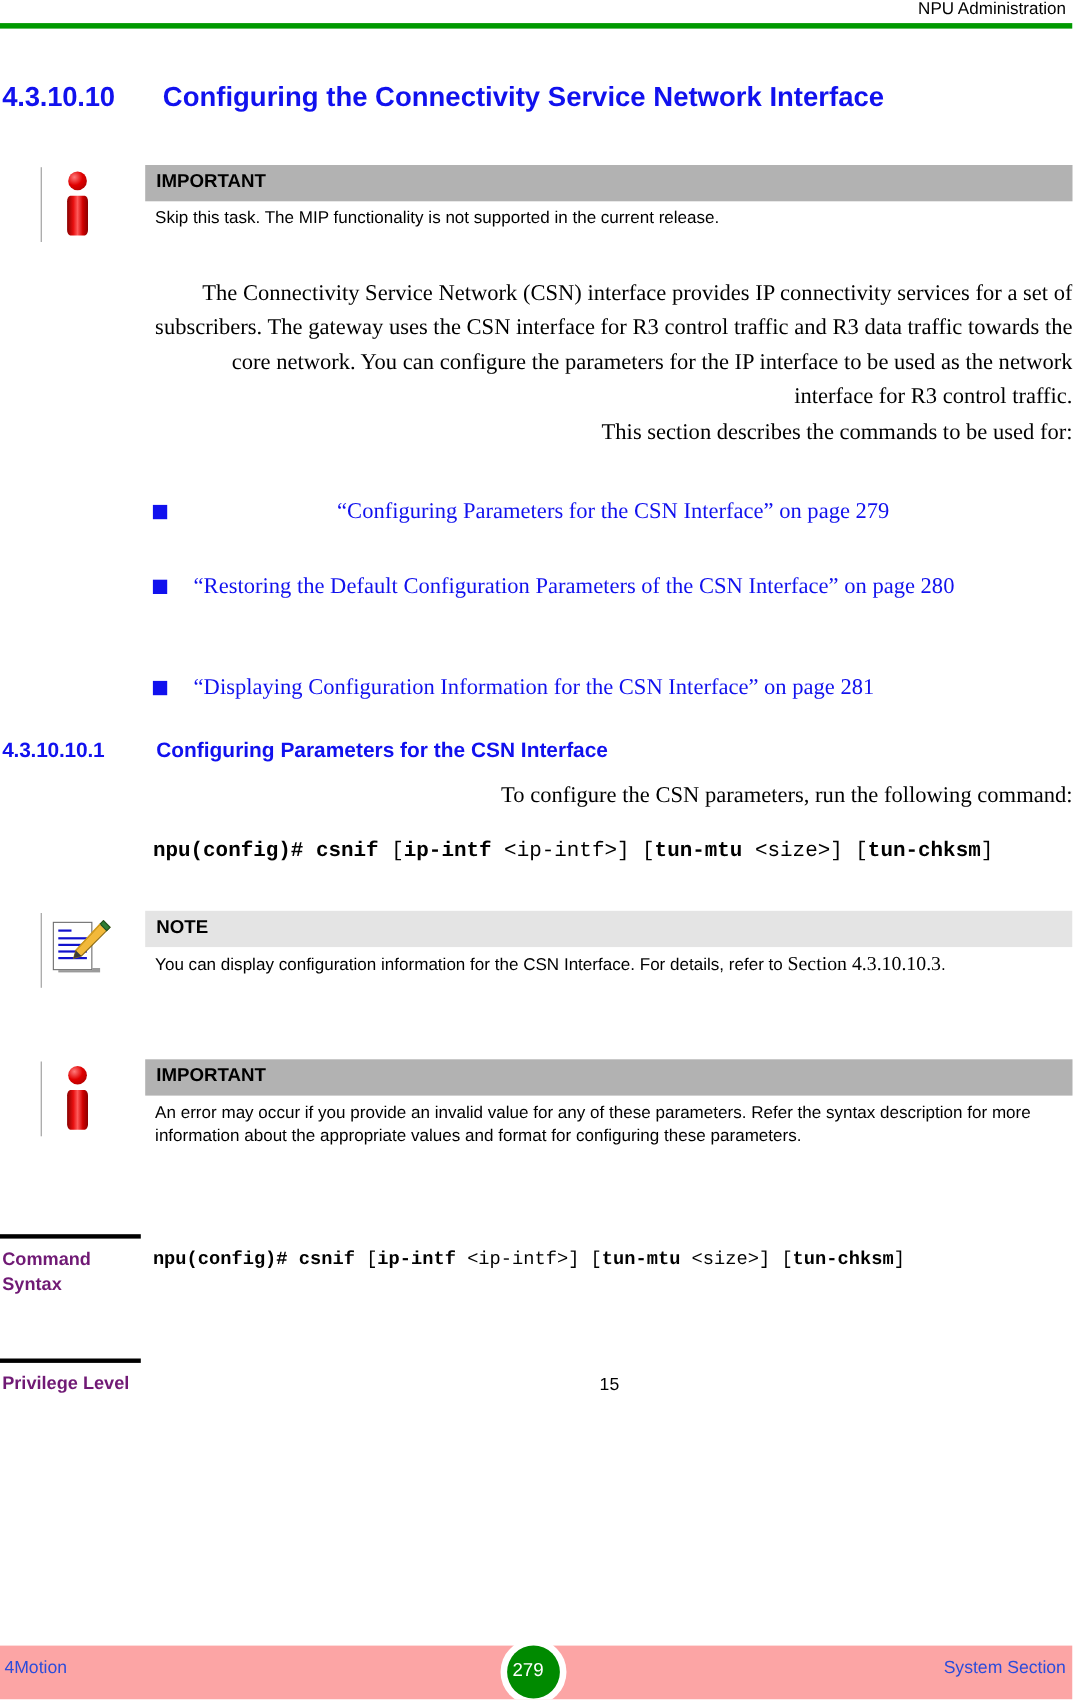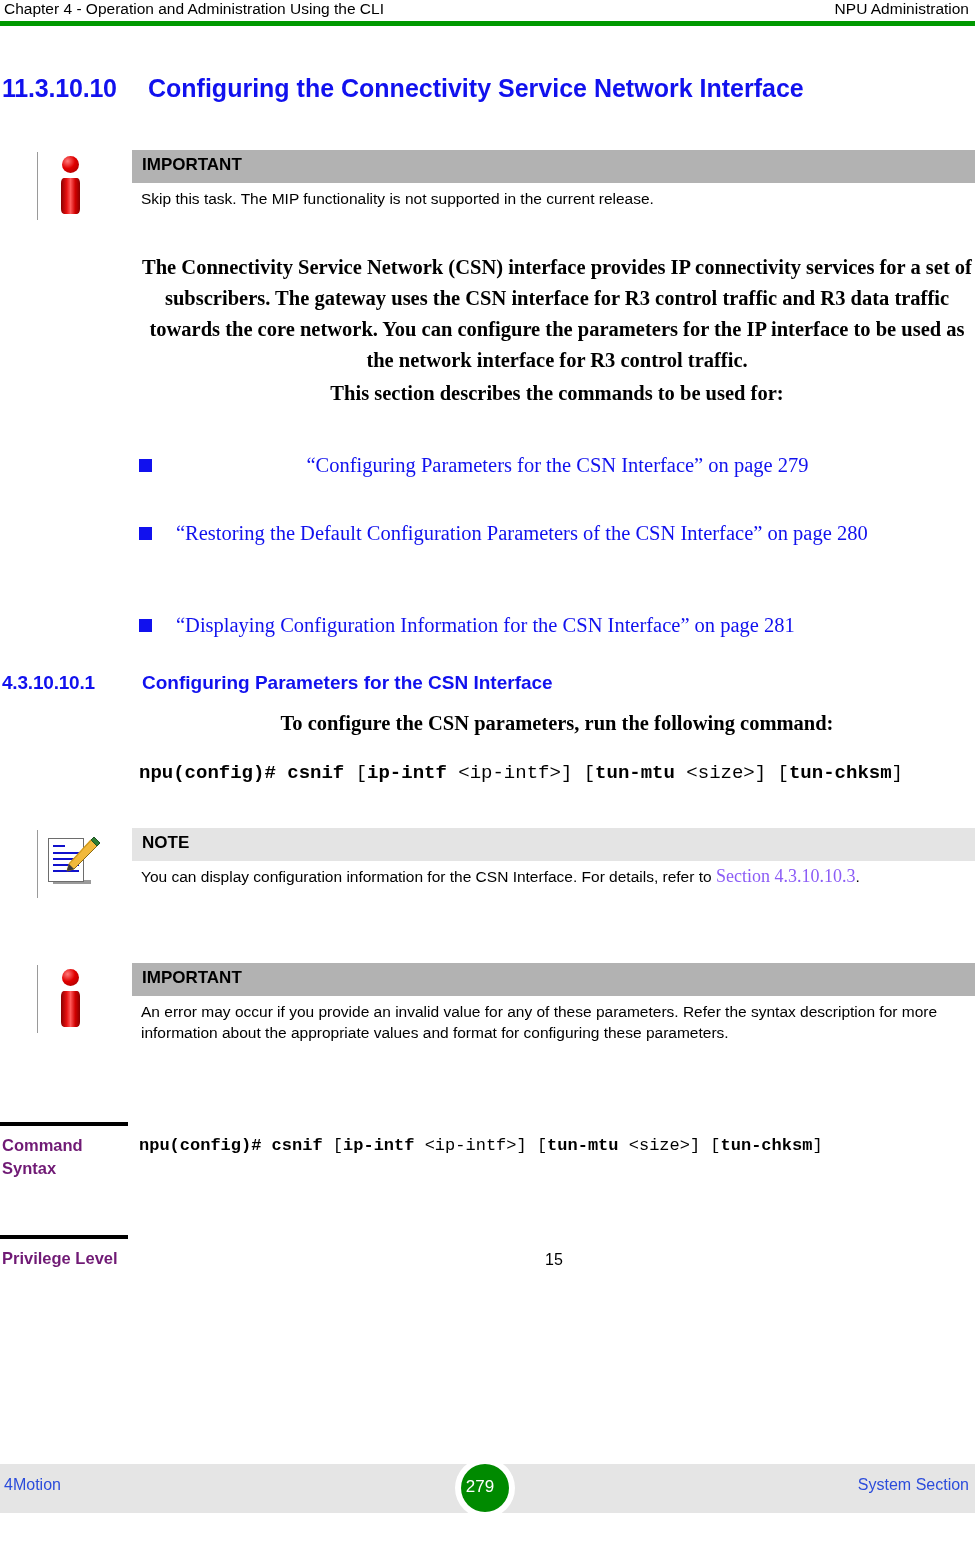--- a/index.html
+++ b/index.html
@@ -61,22 +61,21 @@
 
   
   .para {
     position: absolute;
     left: 139px;
     width: 836px;
     font-family: "Liberation Serif", serif;
     font-size: 20.5px;
     line-height: 31px;
     color: #000000;
-    text-align: center;
-    font-weight: bold;
+    text-align: right;
   }
   #para-intro { top: 252px; }
   #para-section-intro { top: 378px; }
   #para-configure { top: 708px; }
 
   
   .bullet-row {
     position: absolute;
     left: 139px;
     width: 800px;
@@ -155,21 +154,21 @@
     width: 815px;
     font-family: "Liberation Sans", sans-serif;
     font-size: 15.5px;
     line-height: 21px;
     color: #000000;
   }
   #admon-important-1 { top: 150px; }
   #admon-note-1      { top: 828px; }
   #admon-important-2 { top: 963px; }
 
-  .xref-inline { color: #8b5cf6; font-family: "Liberation Serif", serif; font-size: 18px; }
+  .xref-inline { color: #000000; font-family: "Liberation Serif", serif; font-size: 18px; }
 
   
   .icon-important {
     position: absolute;
     left: 22px;
     top: 6px;
     width: 34px;
     height: 58px;
   }
   .icon-important .dot {
@@ -256,24 +255,24 @@
   #lbl-cmd    { top: 1134px; }
   #val-cmd    { top: 1134px; }
   #rule-priv  { top: 1235px; }
   #lbl-priv   { top: 1247px; }
   #val-priv   { top: 1248px; text-align: center; }
 
   
   .page-footer {
     position: absolute;
     left: 0;
-    top: 1464px;
+    top: 1496px;
     width: 975px;
     height: 49px;
-    background: #e5e5e5;
+    background: #fca5a5;
   }
   .page-footer .ftr-left {
     position: absolute;
     left: 4px; top: 12px;
     font-family: "Liberation Sans", sans-serif;
     font-size: 16px;
     color: #2b4cdb;
   }
   .page-footer .ftr-right {
     position: absolute;
@@ -303,26 +302,25 @@
     text-align: center;
     font-family: "Liberation Sans", sans-serif;
     font-size: 17px;
     color: #ffffff;
   }
 </style>
 </head>
 <body>
 
 <div class="page-header">
-  <div class="hdr-left">Chapter 4 - Operation and Administration Using the CLI</div>
   <div class="hdr-right">NPU Administration</div>
   <div class="hdr-rule"></div>
 </div>
 
-<div class="h-sec h1num">11.3.10.10</div>
+<div class="h-sec h1num">4.3.10.10</div>
 <div class="h-sec h1text">Configuring the Connectivity Service Network Interface</div>
 
 <div class="admon" id="admon-important-1">
   <div class="admon-iconcell">
     <div class="admon-vrule"></div>
     <div class="icon-important">
       <div class="dot"></div>
       <div class="stem"></div>
     </div>
   </div>

